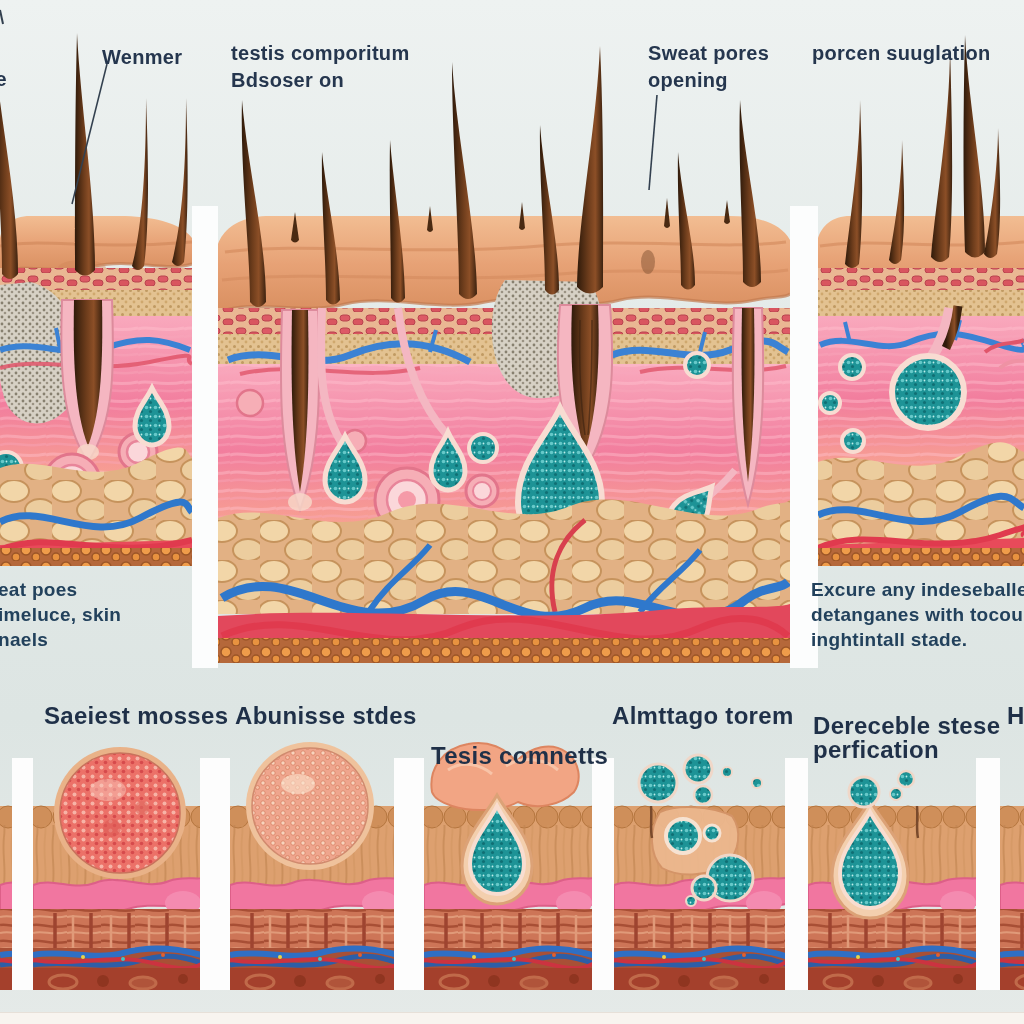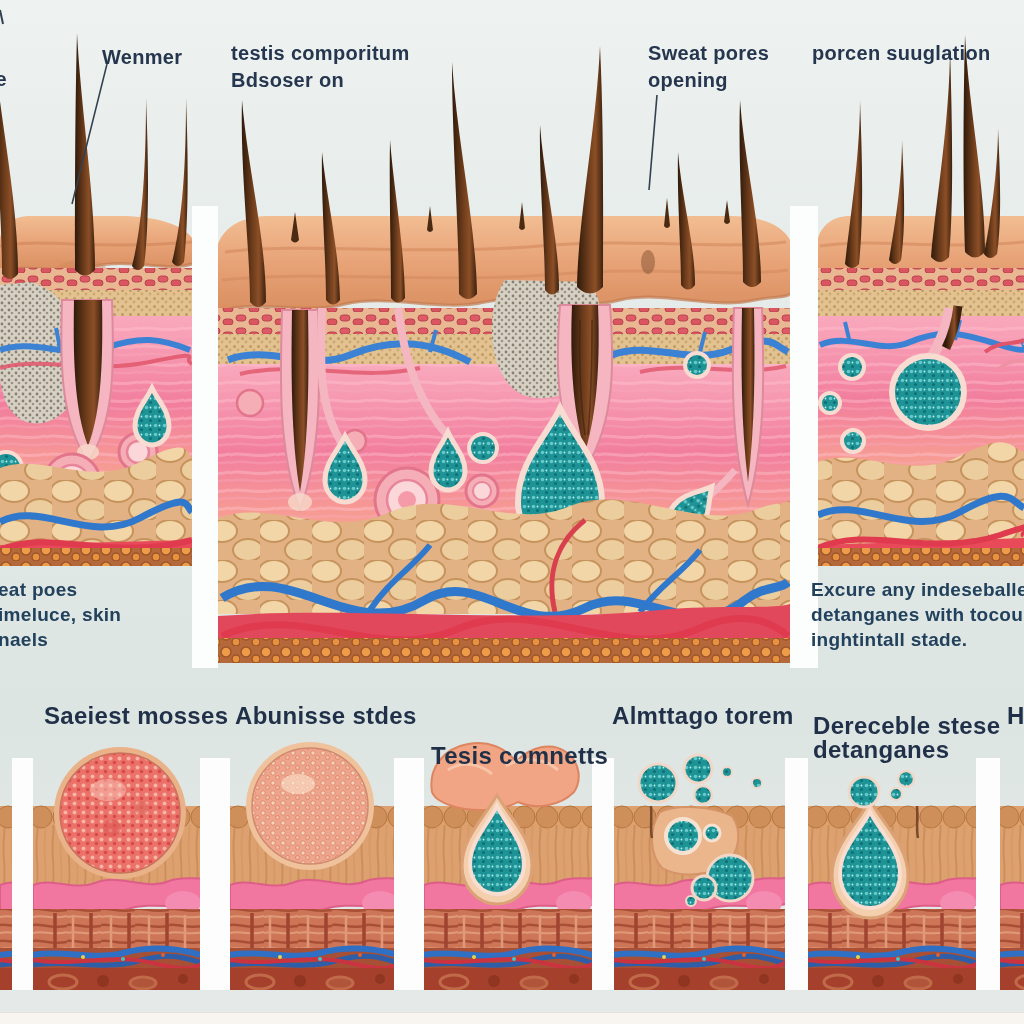--- a/index.html
+++ b/index.html
@@ -444,18 +444,18 @@
   <div>detanganes with tocou</div>
   <div>inghtintall stade.</div>
 </div>
 
 <div class="lbl blabel" style="left:44px;top:702px;">Saeiest mosses</div>
 <div class="lbl blabel" style="left:235px;top:702px;">Abunisse stdes</div>
 <div class="lbl blabel" style="left:431px;top:702px;margin-top:40px;">Tesis comnetts</div>
 <div class="lbl blabel" style="left:612px;top:702px;">Almttago torem</div>
 <div class="lbl blabel" style="left:813px;top:714px;line-height:24px;">
   <div>Dereceble stese</div>
-  <div>detanganes</div>
+  <div>perfication</div>
 </div>
 <div class="lbl blabel" style="left:1007px;top:702px;">H</div>
 
 <div class="bottom-strip"></div>
 </div>
 
 </body></html>

